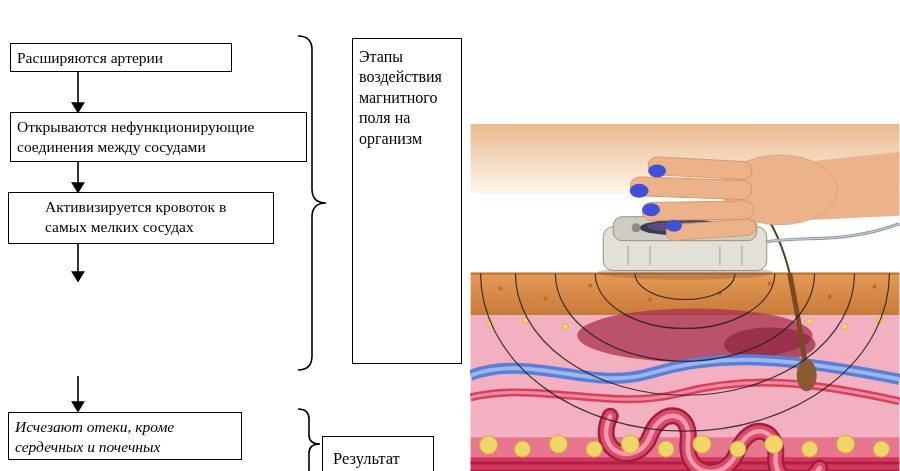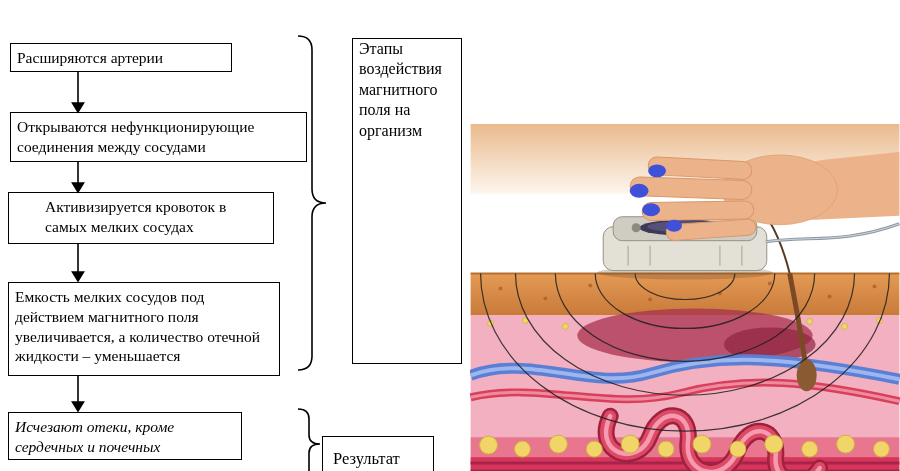--- a/index.html
+++ b/index.html
@@ -5,36 +5,35 @@
   html,body{margin:0;padding:0;background:#fff;}
   #stage{position:relative;width:900px;height:471px;background:#fff;overflow:hidden;
          font-family:"Liberation Serif", serif;margin-top:18px;}
   .flow-box{position:absolute;border:1px solid #000;background:#fff;box-sizing:border-box;
             font-size:15.5px;line-height:1.28;padding:4px 6px;color:#000;}
   .b1{left:10px;top:25px;width:222px;height:29px;}
   .b2{left:10px;top:94px;width:297px;height:50px;}
   .b3{left:8px;top:174px;width:266px;height:52px;padding-left:36px;}
   .b4{left:8px;top:264px;width:272px;height:94px;}
   .b5{left:8px;top:394px;width:234px;height:48px;font-style:italic;}
-  .stages{left:352px;top:20px;width:110px;height:326px;font-size:16px;padding:0 6px;
+  .stages{left:352px;top:20px;width:110px;height:326px;font-size:16px;padding:8px 6px;
           overflow-wrap:break-word;}
   .result{left:322px;top:418px;width:112px;height:45px;font-size:16.5px;
           display:flex;align-items:center;padding:0 0 0 10px;}
   #overlay{position:absolute;left:0;top:0;pointer-events:none;}
   #illu{position:absolute;left:470px;top:106px;width:430px;height:359px;}
 </style>
 </head>
 <body>
 
 <div id="stage">
 
   <div class="flow-box b1">Расширяются артерии</div>
   <div class="flow-box b2">Открываются нефункционирующие соединения между сосудами</div>
   <div class="flow-box b3">Активизируется кровоток в самых мелких сосудах</div>
-  <div class="flow-box b4">Емкость мелких сосудов под действием магнитного поля увеличивается, а количество отечной жидкости – уменьшается</div>
   <div class="flow-box b5">Исчезают отеки, кроме сердечных и почечных</div>
 
   <div class="flow-box stages">Этапы воздействия магнитного поля на организм</div>
   <div class="flow-box result">Результат</div>
 
   <svg id="overlay" width="900" height="471" viewBox="0 0 900 471">
     <g stroke="#000" stroke-width="1.6" fill="#000">
       <g>
         <line x1="78" y1="54" x2="78" y2="86"></line>
           <polygon points="72.5,85 83.5,85 78,94"></polygon>

